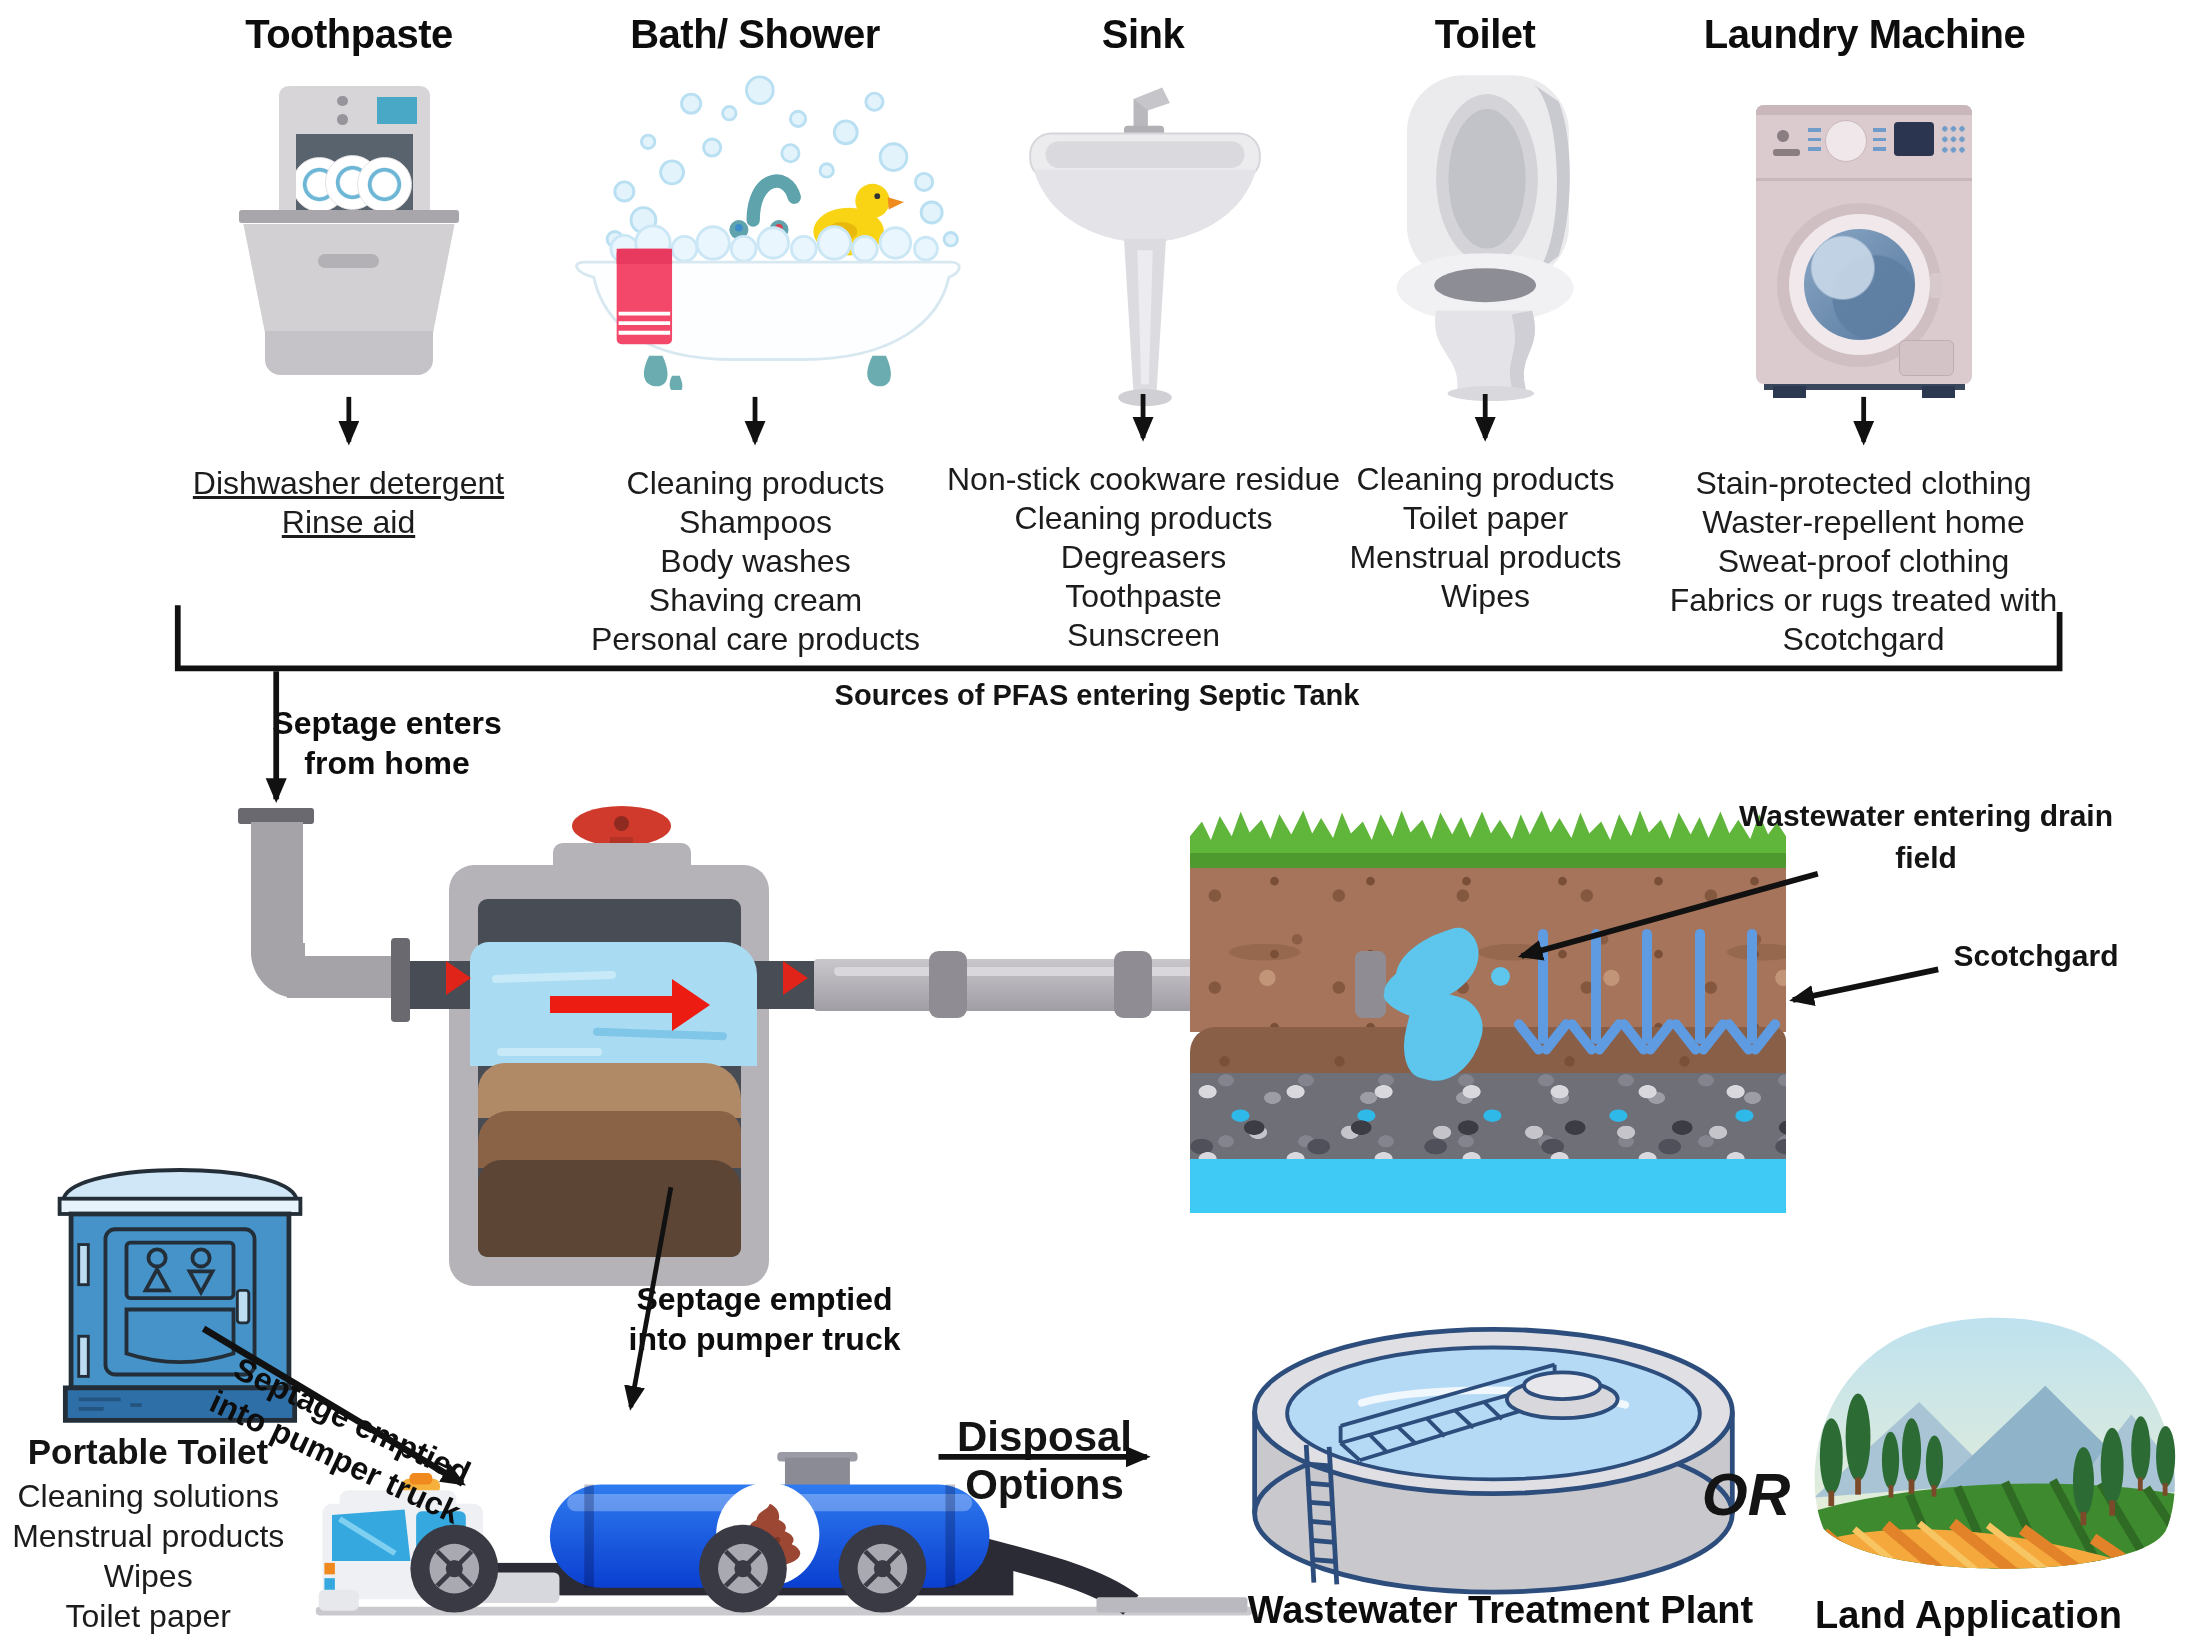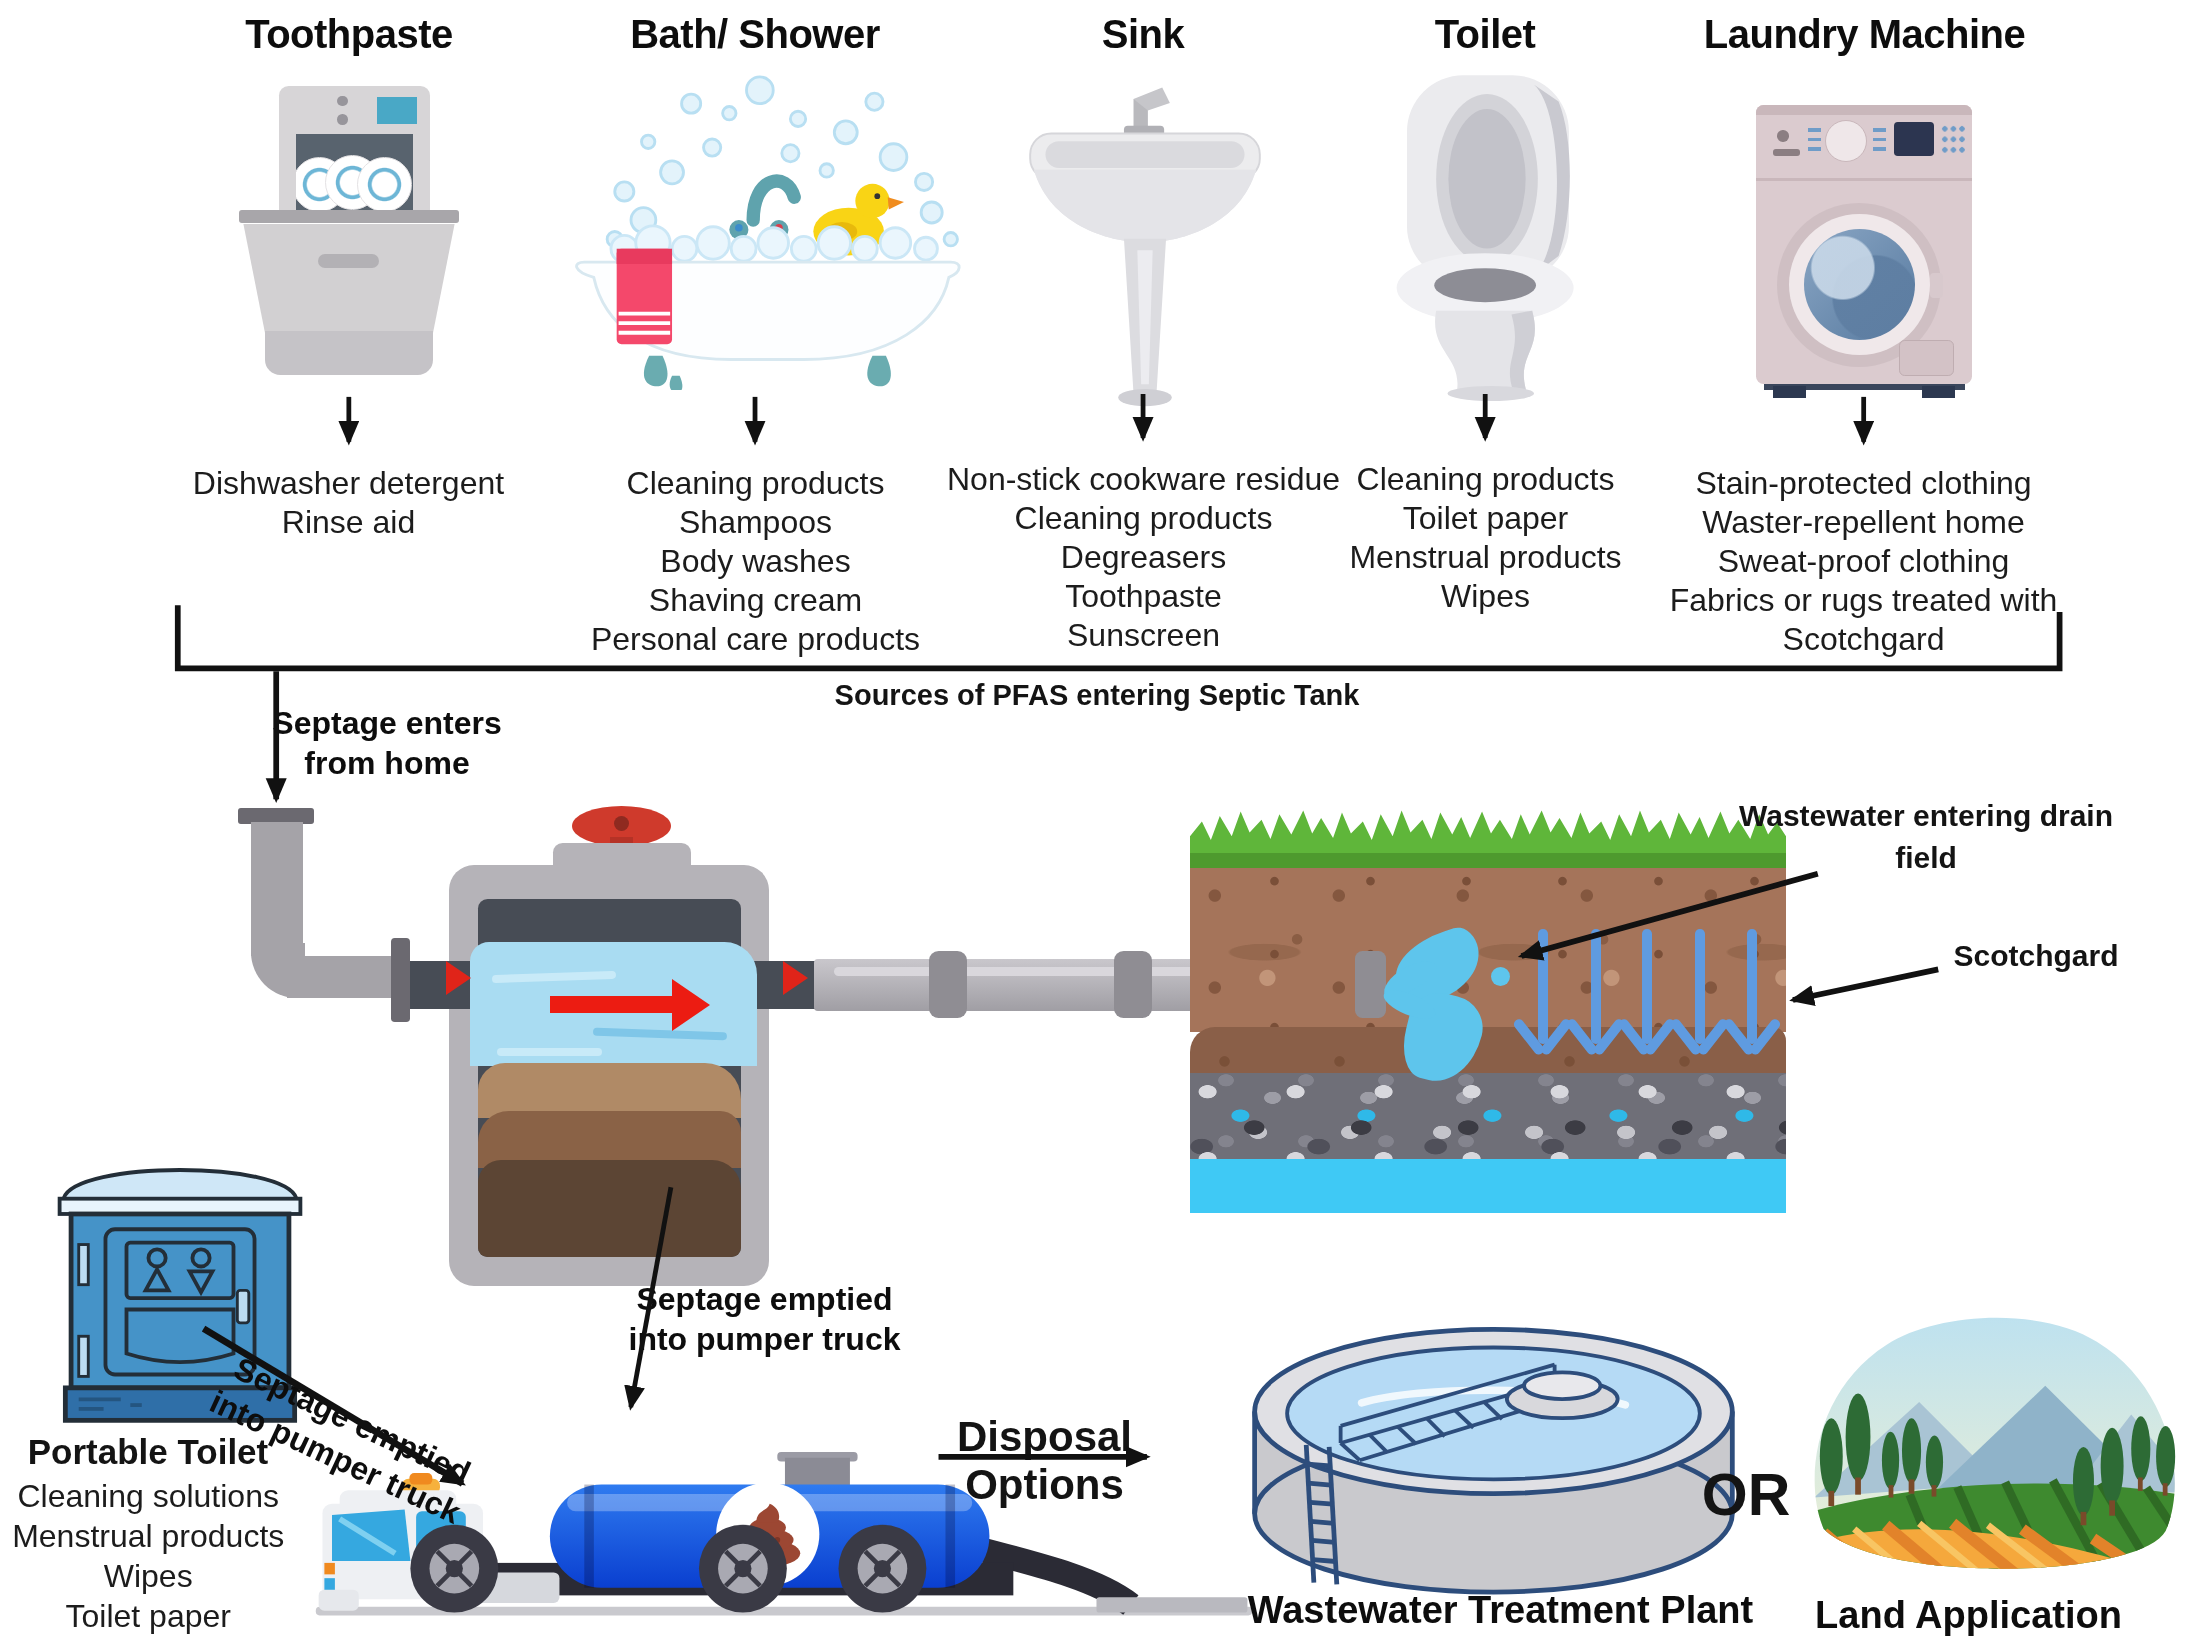--- a/index.html
+++ b/index.html
@@ -196,21 +196,21 @@
     <div class="abs" style="left:21px; top:98px; width:164px; height:164px; border-radius:50%; background:#cfbfc3;"></div>
     <div class="abs" style="left:32.5px; top:109px; width:141px; height:141px; border-radius:50%; background:#f0e8ea;"></div>
     <div class="abs" style="left:48px; top:124px; width:111px; height:111px; border-radius:50%;
          background: radial-gradient(circle at 35% 35%, rgba(200,216,232,.9) 0 30%, transparent 32%),
                      radial-gradient(circle at 64% 62%, rgba(94,126,162,.9) 0 42%, transparent 44%),
                      linear-gradient(135deg,#8aa6c4,#56799f);"></div>
     <div class="abs" style="left:174px; top:168px; width:13.4px; height:25px; background:#d8c9cd; border-radius:3.8px;"></div>
     <div class="abs" style="left:143px; top:235px; width:55px; height:36px; background:#d3c2c6; border:1.9px solid #bfadb1; border-radius:5.7px;"></div>
   </div>
 
-  <div class="abs plist z2" style="left:143px; top:464px; width:411px;">
+  <div class="abs plist z2" style="left:143px; top:464px; width:411px;text-decoration:underline;">
     <div>Dishwasher detergent</div>
     <div>Rinse aid</div>
   </div>
   <div class="abs plist z2" style="left:550px; top:464px; width:411px;">
     <div>Cleaning products</div>
     <div>Shampoos</div>
     <div>Body washes</div>
     <div>Shaving cream</div>
     <div>Personal care products</div>
   </div>
@@ -455,21 +455,21 @@
       <line x1="63" y1="160" x2="87" y2="162"></line>
         <line x1="64" y1="180" x2="88" y2="182"></line>
       <line x1="66" y1="200" x2="90" y2="202"></line>
         <line x1="67" y1="220" x2="91" y2="222"></line>
       <line x1="68" y1="240" x2="92" y2="242"></line>
         <line x1="69" y1="260" x2="93" y2="262"></line>
     </g>
   </svg>
   <div class="abs big-label z2" style="left:1233px; top:1589px; width:535px;">Wastewater Treatment Plant</div>
 
-  <div class="abs z2" style="left:1684px; top:1461px; width:124px; font-weight:bold; font-size:59px; text-align:center;">OR</div>
+  <div class="abs z2" style="left:1684px; top:1461px; width:124px; font-weight:bold; font-size:59px; text-align:center;font-style:italic;">OR</div>
 
   <svg class="abs z1" style="left:1795px; top:1292px;" width="405" height="306" viewBox="0 0 424 320">
     <defs>
       <linearGradient id="skyg" x1="0" y1="0" x2="0" y2="1">
         <stop offset="0" stop-color="#b9e0f2"></stop>
           <stop offset="1" stop-color="#f4f2cf"></stop>
       </linearGradient>
       <clipPath id="blob">
         <path d="M30,248 C8,196 22,102 96,55 C150,20 260,16 316,52 C392,98 412,196 388,250 C360,300 90,306 30,248 Z"></path>
       </clipPath>

